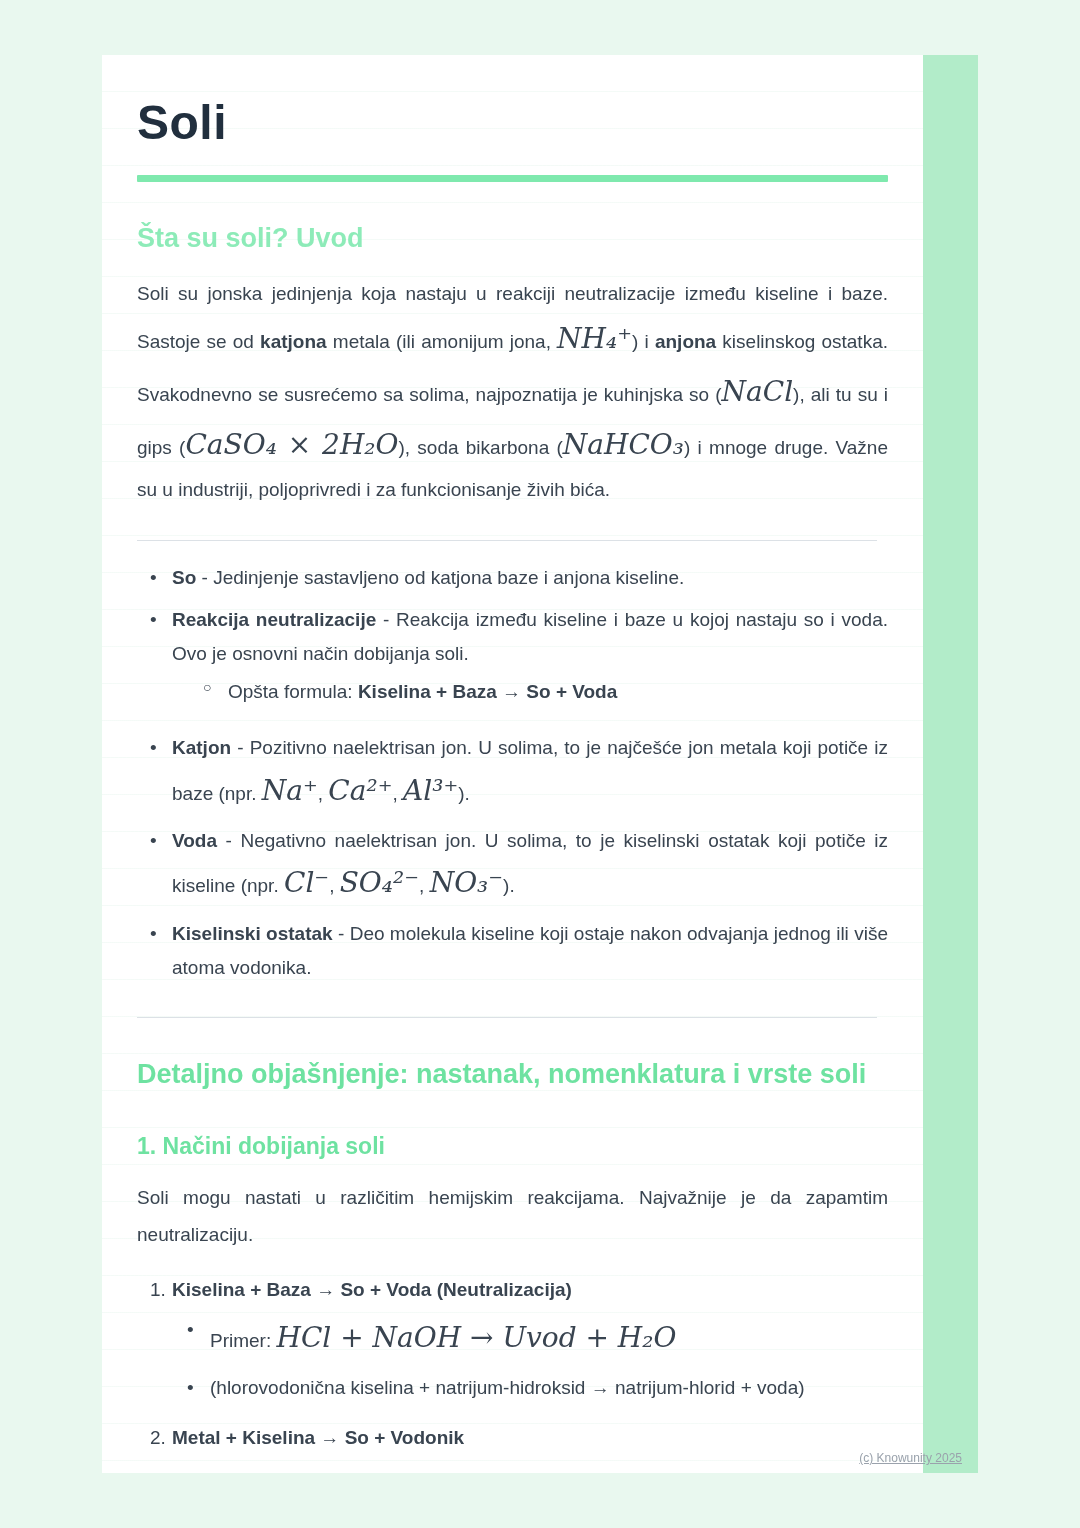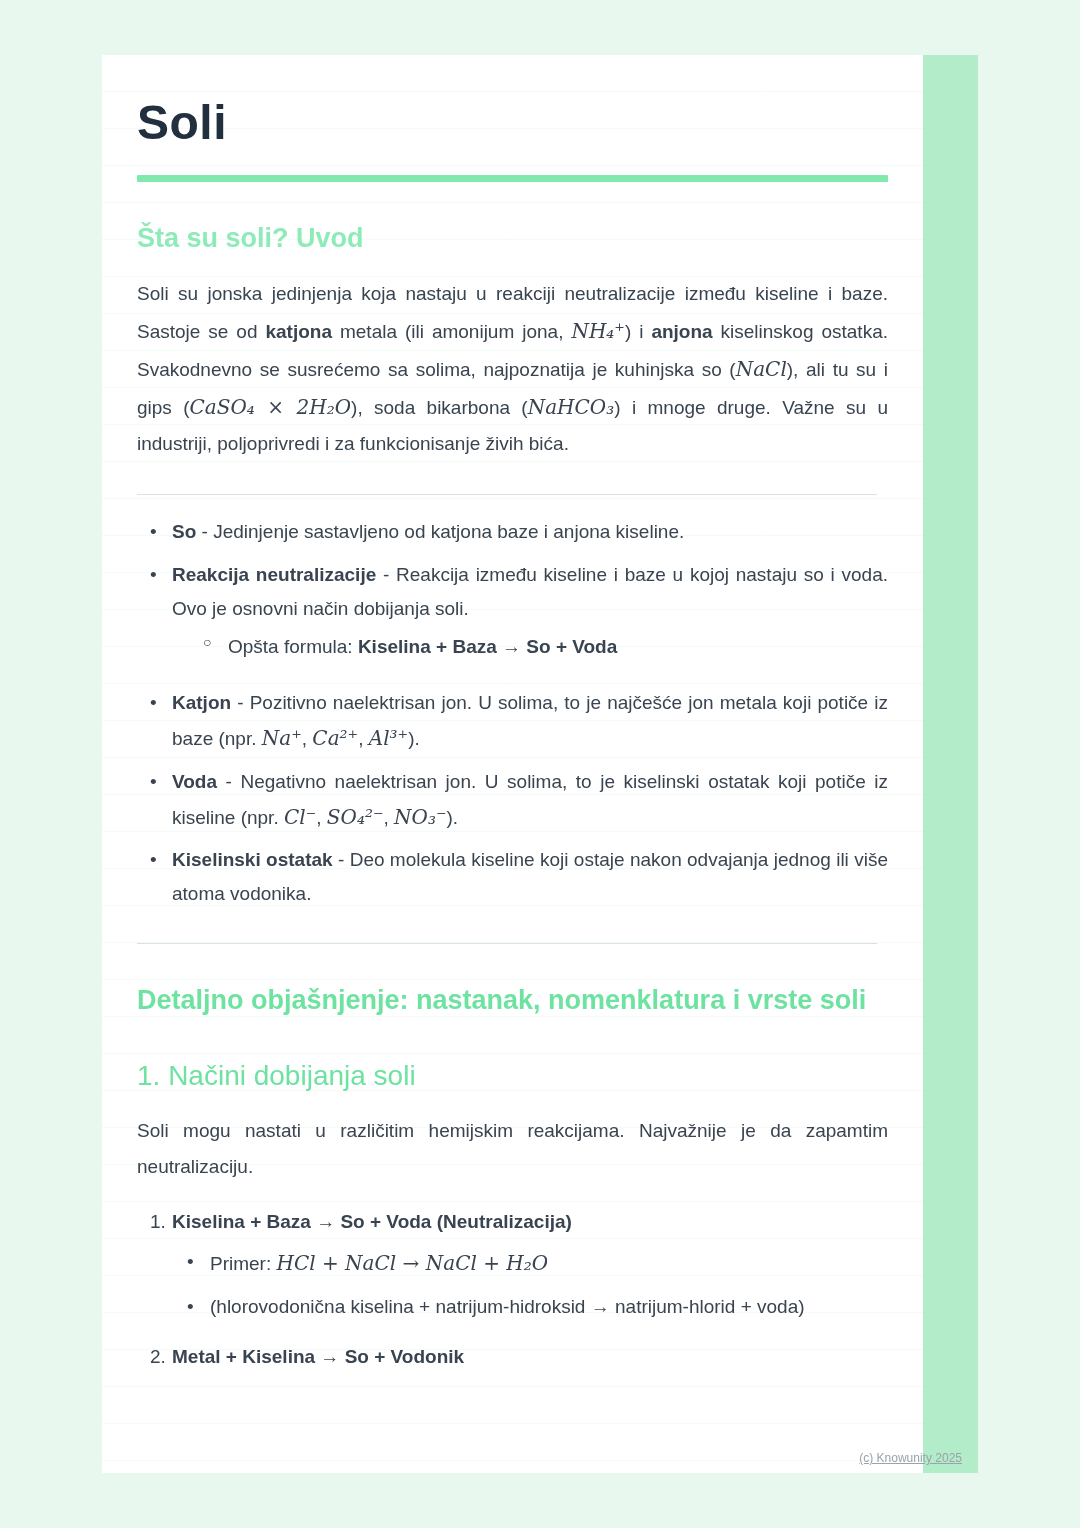--- a/index.html
+++ b/index.html
@@ -21,24 +21,24 @@
     background:repeating-linear-gradient(to bottom,
       transparent 0px, transparent 36px,
       rgba(150,210,180,0.10) 36px, rgba(150,210,180,0.10) 37px);
   }
   .stripe { position:absolute; top:0; right:0; bottom:0; width:55px; background:var(--stripe); }
   .content { position:relative; padding:40px 90px 20px 35px; z-index:1; }
   .title { font-size:48px; line-height:1.15; font-weight:bold; color:var(--title); letter-spacing:0.5px; }
   .title-bar { height:7px; background:var(--bar); margin-top:25px; border-radius:1px; }
   .h2 { font-size:27px; line-height:1.25; font-weight:bold; color:var(--accent); margin-top:40px; }
   .h2.soft { color:var(--accent_soft); }
-  .h3 { font-size:28px; line-height:1.25; font-weight:normal; color:var(--accent); margin-top:40px; }
+  .h3 { font-size:23px; line-height:1.25; font-weight:bold; color:var(--accent); margin-top:40px; }
   .body-text { font-size:19px; line-height:1.9; color:var(--text); text-align:justify; margin-top:20px; }
   .b { font-weight:bold; }
-  .m { font-family:"DejaVu Serif","Liberation Serif",serif; font-style:italic; font-size:20px; }
+  .m { font-family:"DejaVu Serif","Liberation Serif",serif; font-style:italic; font-size:28px; }
   .divider { border:none; border-top:1px solid var(--divider); width:740px; margin-top:32px; }
   ul,ol { list-style:none; }
   .bullets, .numbered { margin-top:20px; }
   .bullets > li, .numbered > li {
     display:flex; margin-bottom:8px; font-size:19px; line-height:1.8; color:var(--text);
   }
   .li-body { flex:1; min-width:0; }
   .li-text { text-align:justify; }
   .marker { flex:0 0 35px; padding-left:13px; }
   .marker.sub { flex:0 0 56px; padding-left:31px; font-size:14px; }
@@ -116,21 +116,21 @@
 
     <ol class="numbered">
       <li>
         <span class="marker num">1.</span>
         <div class="li-body">
           <div class="li-text"><span class="b">Kiselina + Baza → So + Voda (Neutralizacija)</span></div>
           <ul class="sub-bullets2">
             <li>
               <span class="marker">•</span>
               <div class="li-body">
-                <div class="li-text"><span>Primer: </span><span class="m">HCl + NaCl → NaCl + H₂O</span></div>
+                <div class="li-text"><span>Primer: </span><span class="m">HCl + NaOH → Uvod + H₂O</span></div>
               </div>
             </li>
             <li>
               <span class="marker">•</span>
               <div class="li-body">
                 <div class="li-text"><span>(hlorovodonična kiselina + natrijum-hidroksid → natrijum-hlorid + voda)</span></div>
               </div>
             </li>
           </ul>
         </div>

